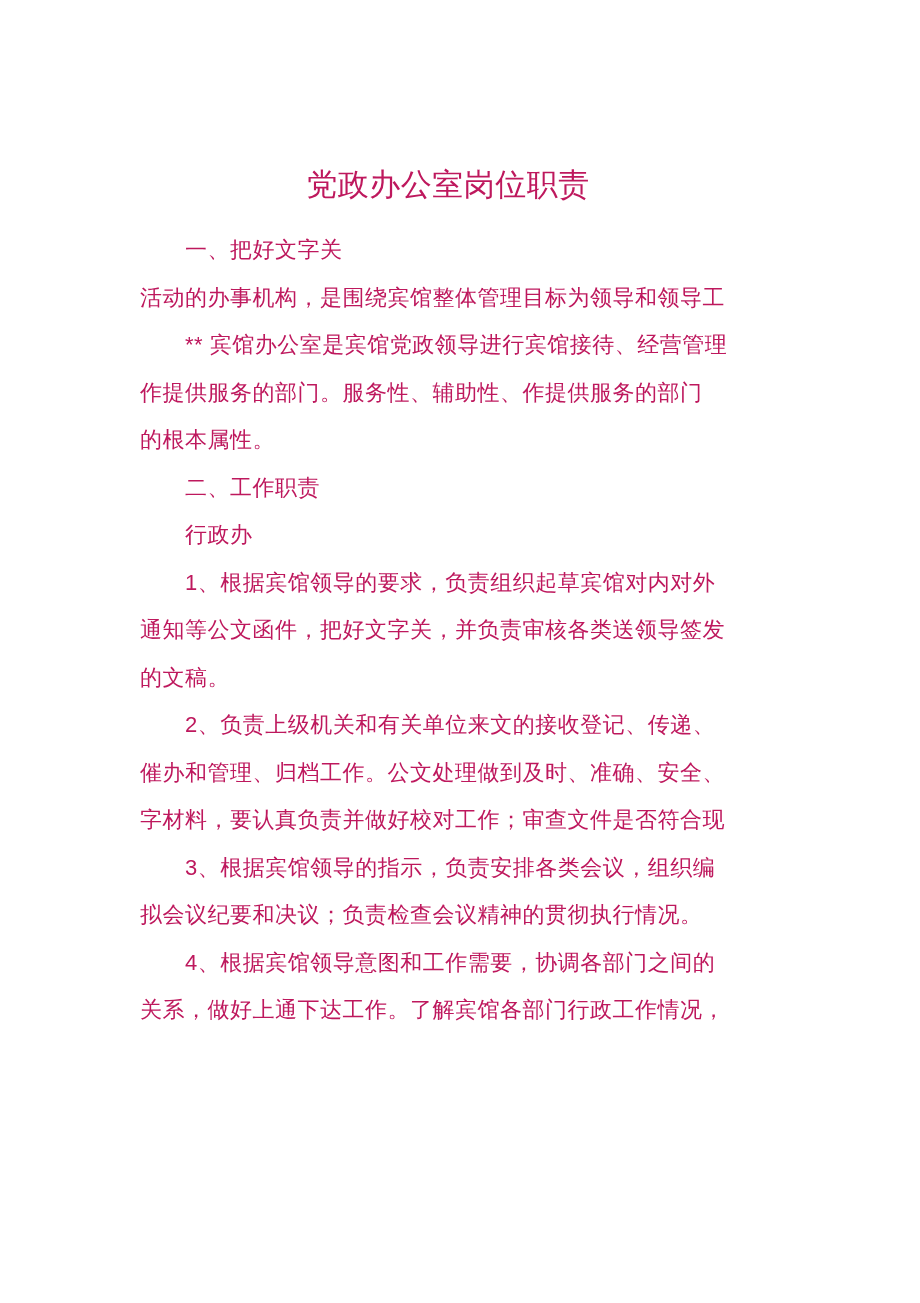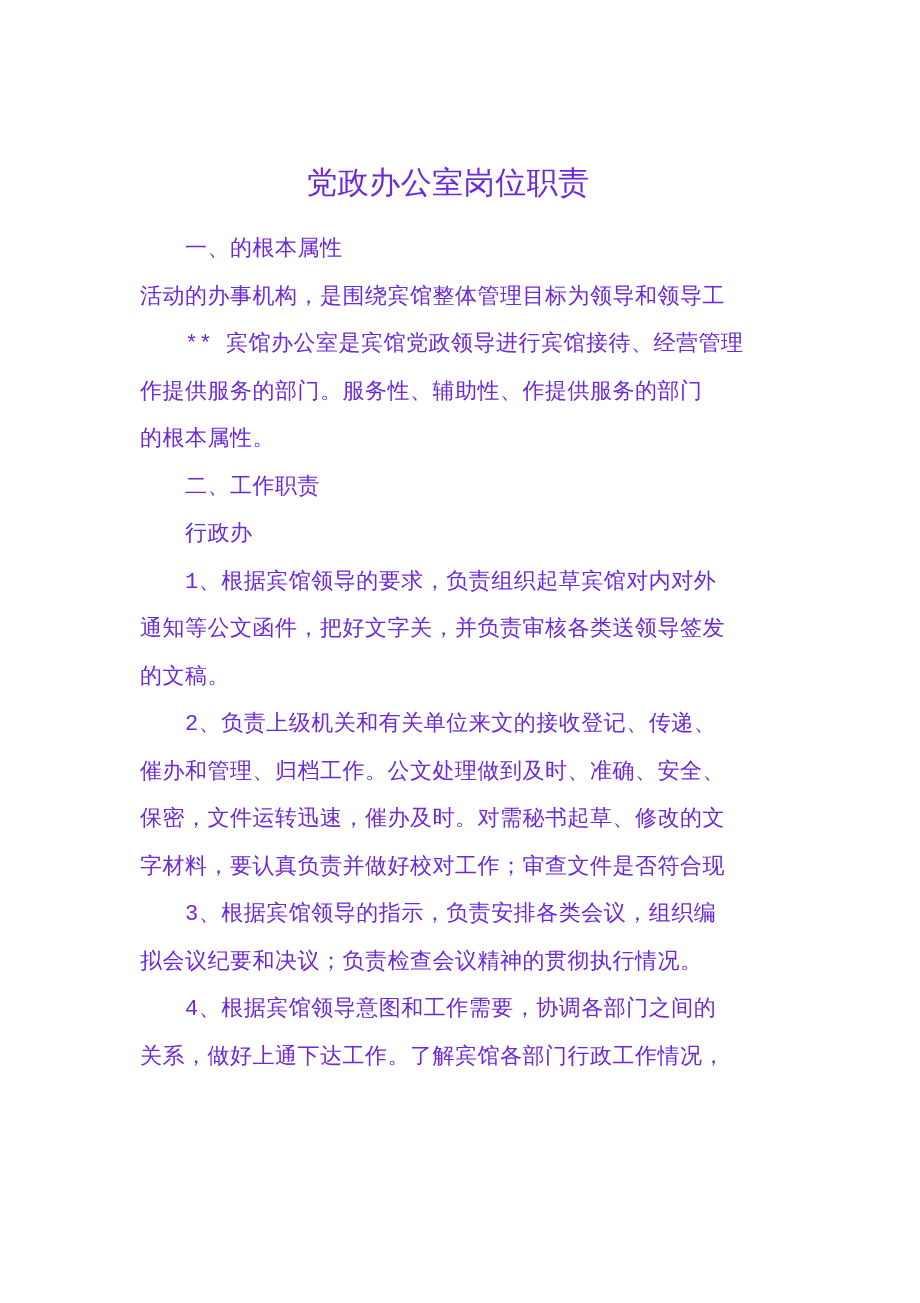--- a/index.html
+++ b/index.html
@@ -6,22 +6,22 @@
     margin: 0;
     padding: 0;
     background: #ffffff;
   }
   .page {
     position: relative;
     width: 920px;
     height: 1194px;
     background: #ffffff;
     overflow: hidden;
-    font-family: Liberation Mono, monospace;
-    color: #6d28d9;
+    font-family: Liberation Sans, sans-serif;
+    color: #be185d;
   }
   .doc {
     position: absolute;
     left: 140px;
     top: 162px;
     width: 616px;
   }
   .title {
     margin: 0 0 18px 0;
     font-size: 31px;
@@ -43,33 +43,32 @@
     padding-left: 45px;
   }
 </style>
 </head>
 <body>
 
 <div class="page">
   <div class="doc">
     <h1 class="title">党政办公室岗位职责</h1>
     <div class="body">
-        <div class="line indent">一、的根本属性</div>
+        <div class="line indent">一、把好文字关</div>
         <div class="line">活动的办事机构，是围绕宾馆整体管理目标为领导和领导工</div>
         <div class="line indent">** 宾馆办公室是宾馆党政领导进行宾馆接待、经营管理</div>
         <div class="line">作提供服务的部门。服务性、辅助性、作提供服务的部门</div>
         <div class="line">的根本属性。</div>
         <div class="line indent">二、工作职责</div>
         <div class="line indent">行政办</div>
         <div class="line indent">1、根据宾馆领导的要求，负责组织起草宾馆对内对外</div>
         <div class="line">通知等公文函件，把好文字关，并负责审核各类送领导签发</div>
         <div class="line">的文稿。</div>
         <div class="line indent">2、负责上级机关和有关单位来文的接收登记、传递、</div>
         <div class="line">催办和管理、归档工作。公文处理做到及时、准确、安全、</div>
-        <div class="line">保密，文件运转迅速，催办及时。对需秘书起草、修改的文</div>
         <div class="line">字材料，要认真负责并做好校对工作；审查文件是否符合现</div>
         <div class="line indent">3、根据宾馆领导的指示，负责安排各类会议，组织编</div>
         <div class="line">拟会议纪要和决议；负责检查会议精神的贯彻执行情况。</div>
         <div class="line indent">4、根据宾馆领导意图和工作需要，协调各部门之间的</div>
         <div class="line">关系，做好上通下达工作。了解宾馆各部门行政工作情况，</div>
       </div>
   </div>
 </div>
 
 </body></html>

